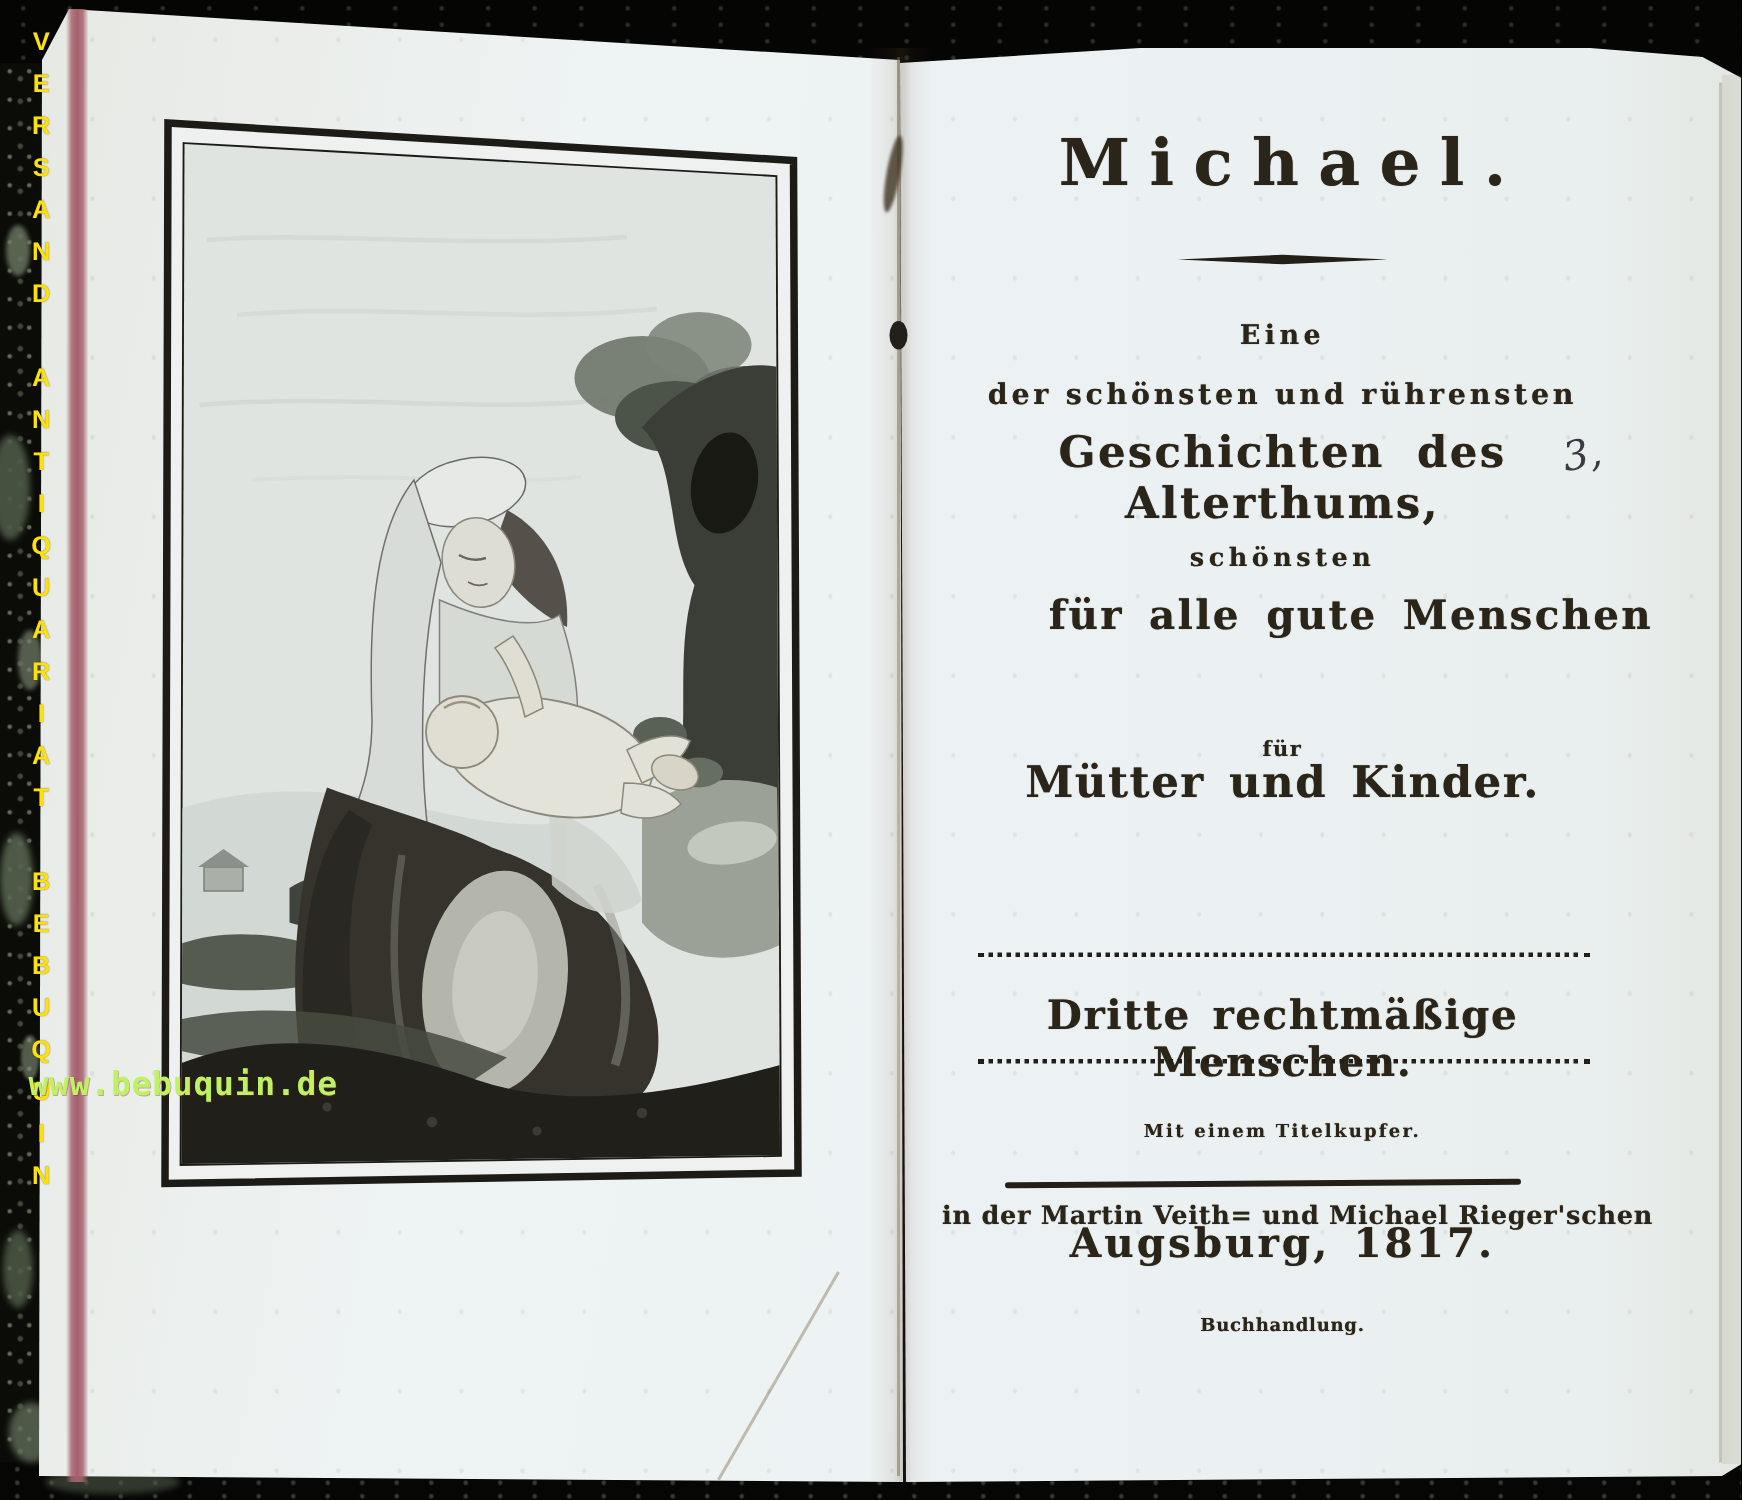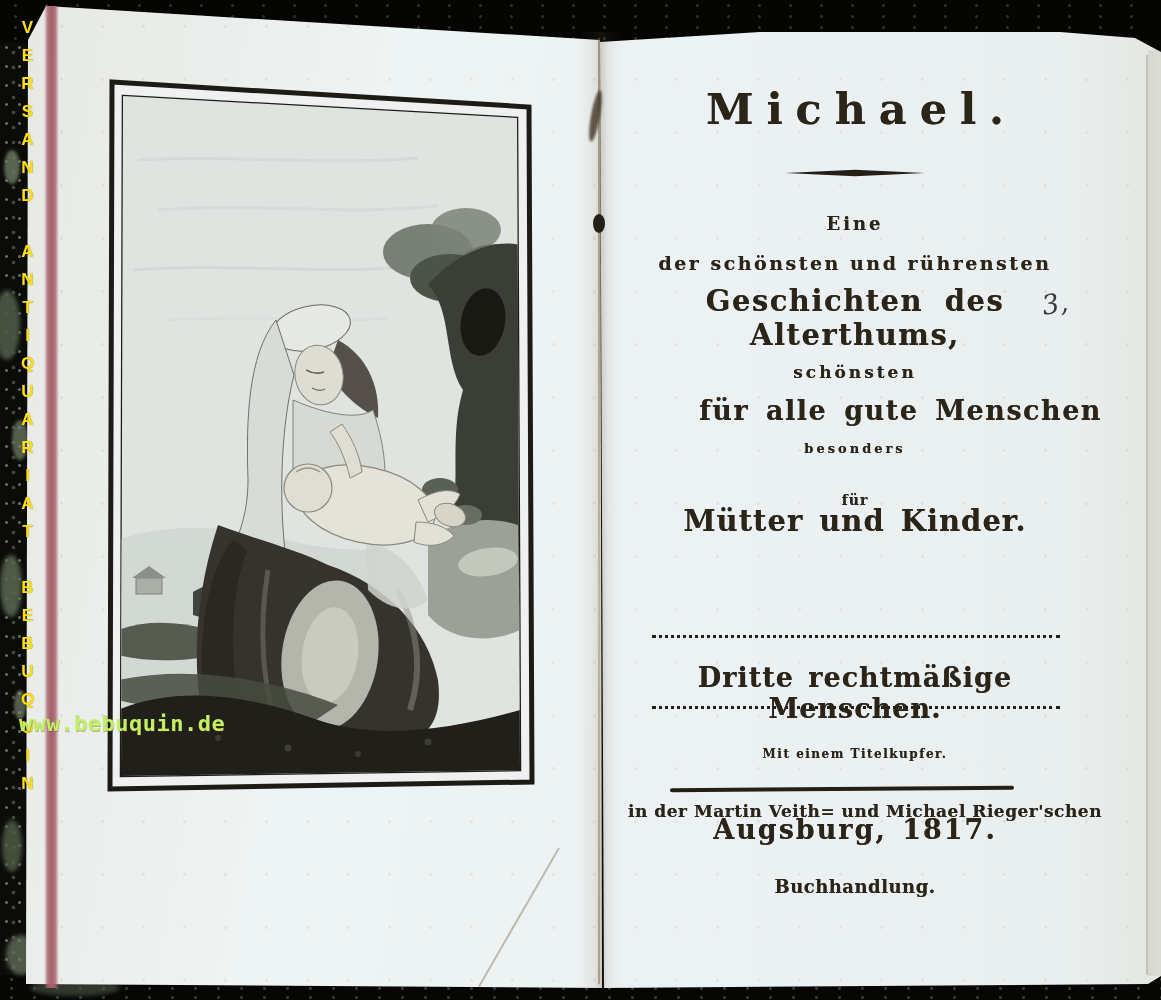--- a/index.html
+++ b/index.html
@@ -81,21 +81,21 @@
   .tp-muetter{top:504px;font-size:29px;font-weight:700;letter-spacing:1px;word-spacing:5px;}
   .dotted{top:635px;left:44px !important;width:408px !important;height:0;
     border-top:3.5px dotted #241f16;}
   .d2{top:706px;}
   .tp-edition{top:662px;font-size:27px;font-weight:700;letter-spacing:1px;word-spacing:4px;}
   .tp-platenote{top:747px;font-size:12px;font-weight:700;letter-spacing:1.5px;}
   .solid-rule{top:787px;left:62px !important;width:344px !important;height:3.5px;background:#241f16;
     transform:rotate(-.4deg);border-radius:2px;}
   .tp-place{top:814px;font-size:27px;font-weight:700;letter-spacing:2px;word-spacing:4px;}
   .tp-pub1{top:801px;font-size:17px;font-weight:700;letter-spacing:.5px;text-align:right;}
-  .tp-pub2{top:876px;font-size:18px;font-weight:700;letter-spacing:.5px;}
+  .tp-pub2{top:876px;font-size:12px;font-weight:700;letter-spacing:.5px;}
   .handwritten{position:absolute;left:1042px;top:288px;z-index:5;
     font-style:italic;font-size:27px;color:#3a3a40;transform:rotate(-10deg);
     font-family:"DejaVu Serif",serif;}
   
   .wm-vertical{position:absolute;left:17px;top:18px;z-index:9;
     writing-mode:vertical-rl;text-orientation:upright;
     font:700 17px "Liberation Sans",sans-serif;color:#ffe10a;letter-spacing:9px;
     text-shadow:0 0 1px rgba(0,0,0,.55);}
   .wm-url{position:absolute;left:19px;top:711px;z-index:9;
     font:700 22px "DejaVu Sans Mono",monospace;color:#bef264;letter-spacing:.5px;
@@ -224,21 +224,20 @@
   <div class="titlepage">
     <h1 class="tp-title">Michael.</h1>
     <svg class="swell-rule" viewBox="0 0 140 8" aria-hidden="true">
       <polygon points="0,4 70,0.8 140,4 70,7.2" fill="#241f16"></polygon>
     </svg>
     <div class="tp-eine">Eine</div>
     <div class="tp-schoen">der schönsten und rührensten</div>
     <div class="tp-gesch">Geschichten des Alterthums,</div>
     <div class="tp-neuerz">schönsten</div>
     <div class="tp-fueralle">für alle gute Menschen</div>
-    <div class="tp-besonders">besonders</div>
     <div class="tp-fuer">für</div>
     <div class="tp-muetter">Mütter und Kinder.</div>
     <div class="dotted d1"></div>
     <div class="tp-edition">Dritte rechtmäßige Menschen.</div>
     <div class="dotted d2"></div>
     <div class="tp-platenote">Mit einem Titelkupfer.</div>
     <div class="solid-rule"></div>
     <div class="tp-place">Augsburg, 1817.</div>
     <div class="tp-pub1">in der Martin Veith= und Michael Rieger'schen</div>
     <div class="tp-pub2">Buchhandlung.</div>

